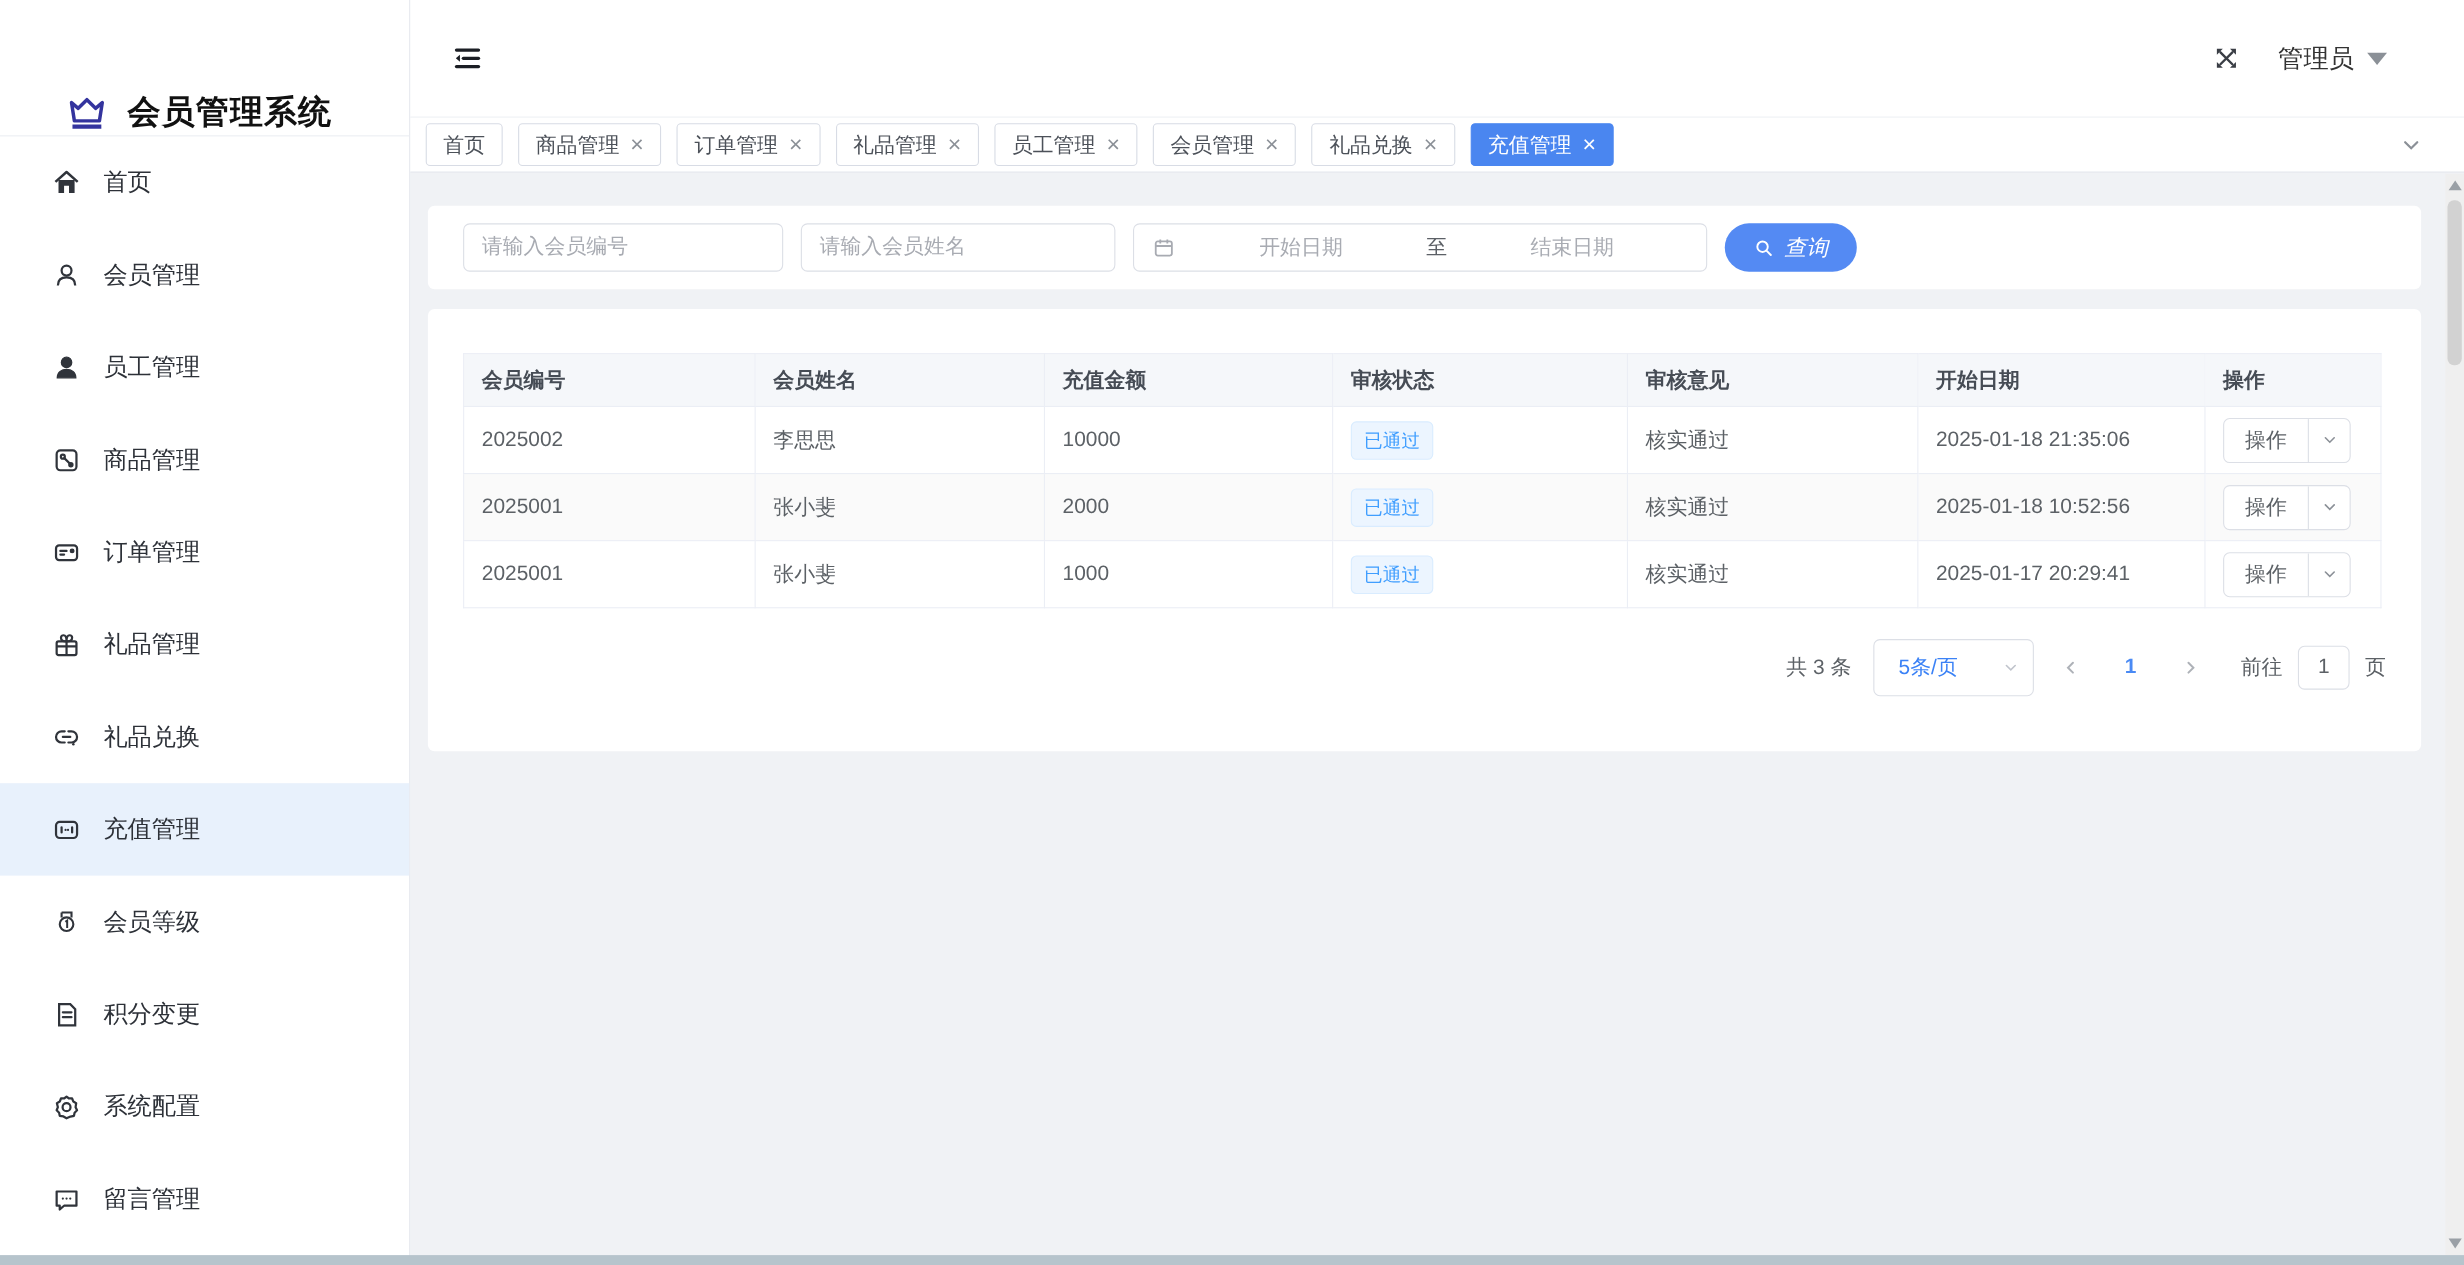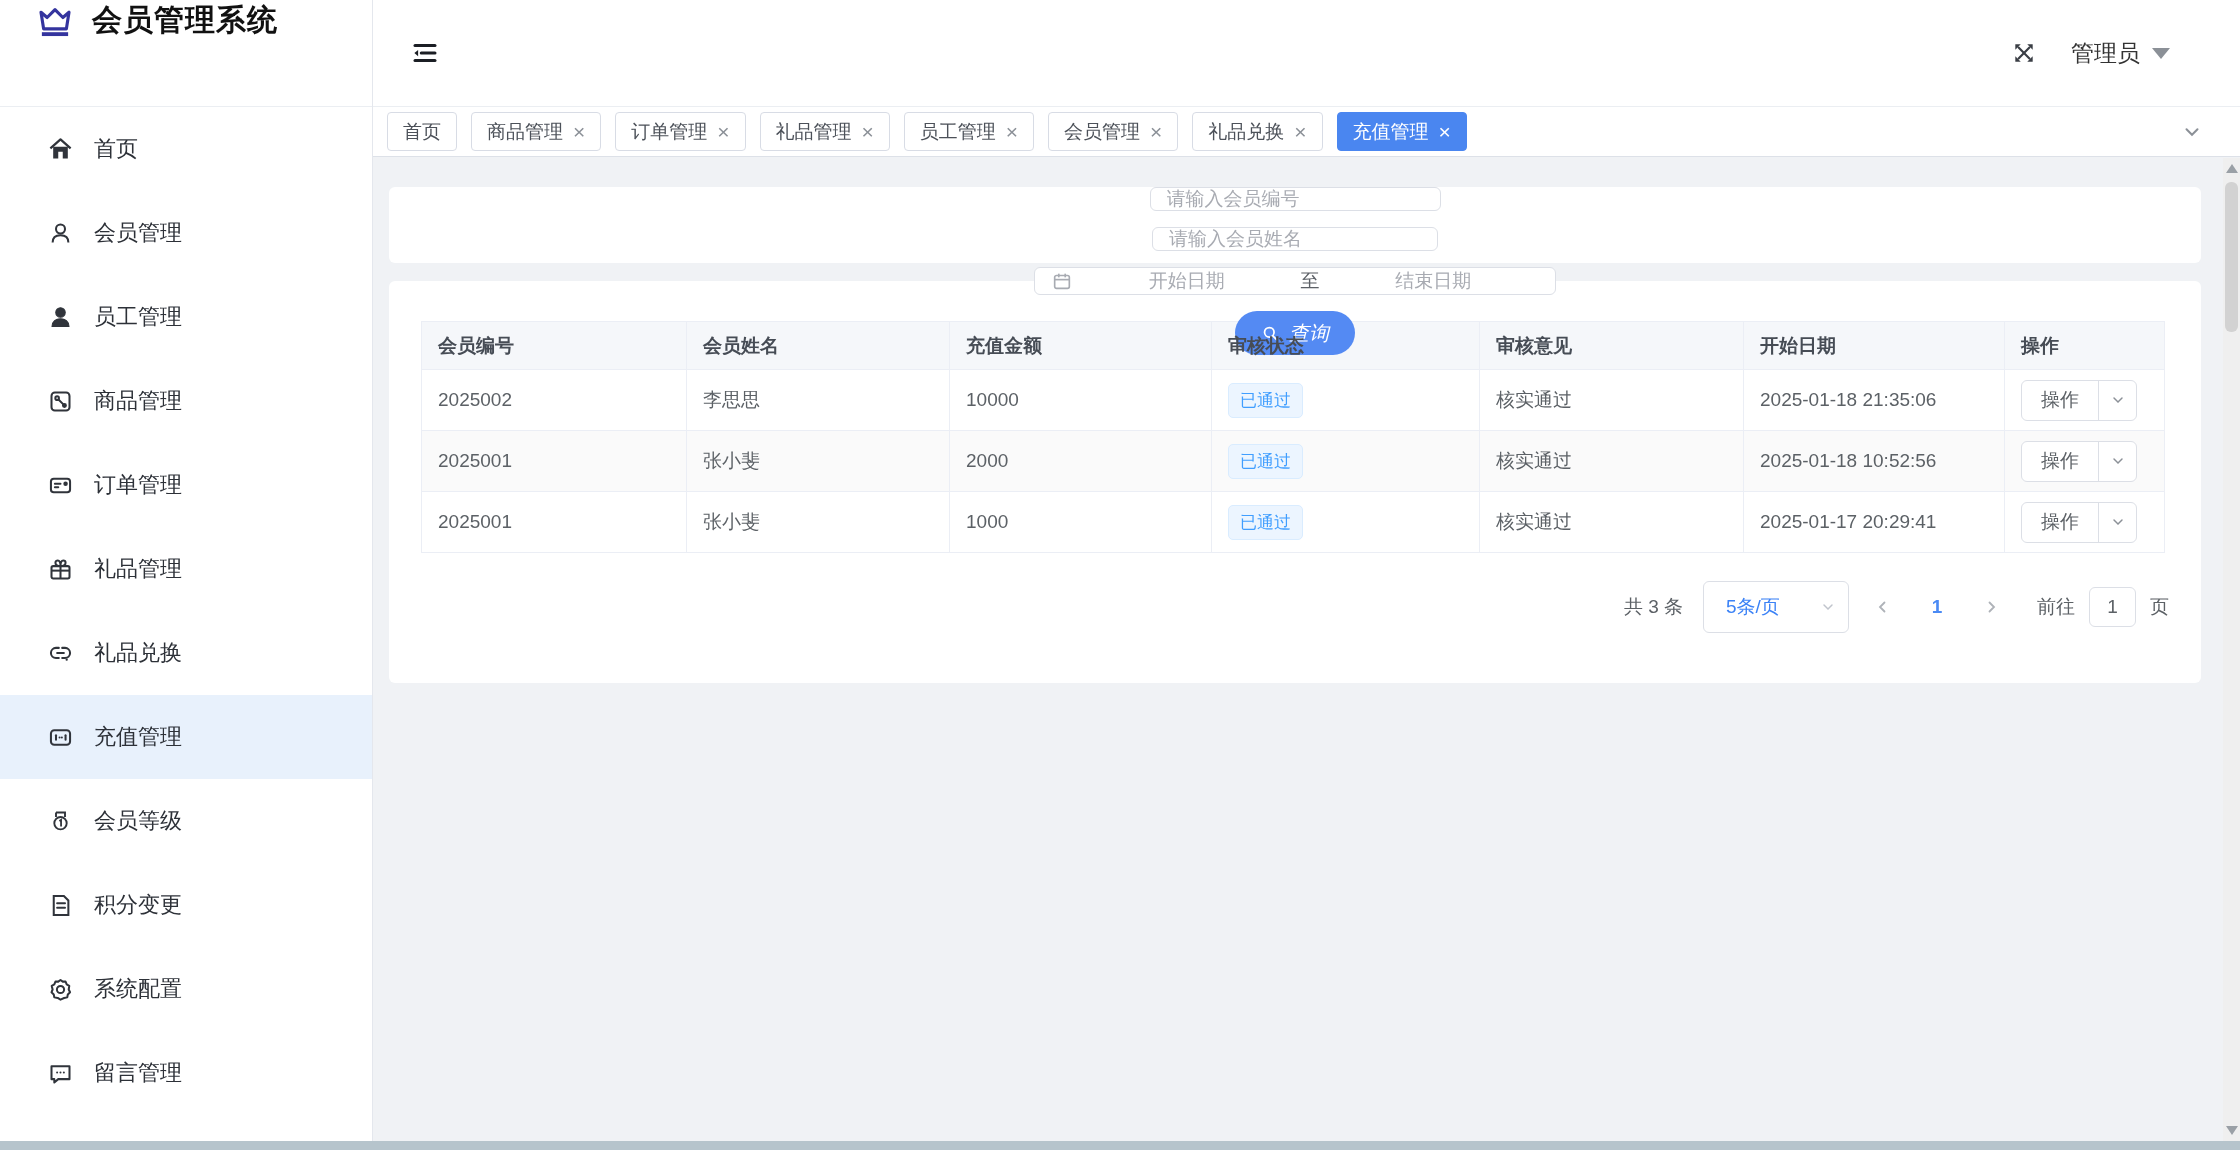--- a/index.html
+++ b/index.html
@@ -2,21 +2,21 @@
 <html><head>
 <meta charset="utf-8">
 <style>
   * { margin:0; padding:0; box-sizing:border-box; }
   html,body { width:2240px; height:1150px; overflow:hidden;
     font-family:"Liberation Sans","DejaVu Sans",sans-serif; background:#f0f2f5; }
   .app { display:flex; width:2240px; height:1150px; position:relative; }
 
   
   .sidebar { width:373px; min-width:373px; background:#ffffff; border-right:1px solid #e4e7ed; height:100%; }
-  .logo { height:107px; display:flex; align-items:flex-start; padding-left:34px; border-bottom:1px solid #ebeef2; gap:16px; }
+  .logo { height:124px; display:flex; align-items:flex-end; padding-left:58px; border-bottom:1px solid #ebeef2; gap:16px; }
   .logo svg { width:42px; height:42px; }
   .logo-title { font-size:30px; font-weight:bold; color:#111; letter-spacing:1px; }
   .menu-item { height:84px; display:flex; align-items:center; padding-left:47px; gap:20px; cursor:pointer; color:#2d3138; }
   .menu-item.active { background:#e8f1fc; }
   .menu-item .mi { width:27px; height:27px; display:flex; align-items:center; justify-content:center; }
   .menu-item .mi svg { width:27px; height:27px; stroke:#30343b; }
   .menu-item span.lbl { font-size:22px; }
 
   
   .main { flex:1; display:flex; flex-direction:column; min-width:0; }
@@ -32,21 +32,21 @@
   .tabbar { height:50px; background:#fff; border-bottom:1px solid #dde1e8; display:flex; align-items:center; padding-left:14px; gap:14px; }
   .tag { height:39px; display:inline-flex; align-items:center; padding:0 15px; border:1px solid #d8dce5; border-radius:4px; background:#fff; font-size:19px; color:#4c5159; cursor:pointer; gap:10px; }
   .tag .close { font-size:21px; line-height:1; color:#8b9097; }
   .tag.active { background:#4a86f0; border-color:#4a86f0; color:#fff; }
   .tag.active .close { color:#fff; }
   .tab-overflow { margin-left:auto; margin-right:26px; width:44px; height:44px; display:flex; align-items:center; justify-content:center; cursor:pointer; }
 
   
   .content { flex:1; background:#f0f2f5; padding:30px 39px 0 16px; overflow:hidden; }
   .card { background:#fff; border-radius:6px; }
-  .search-card { height:76px; display:flex; align-items:center; padding:0 32px; gap:16px; margin-bottom:18px;flex-direction:column; }
+  .search-card { height:76px; display:flex; align-items:center; padding:0 32px; gap:16px; margin-bottom:18px; }
   .inp { height:44px; border:1px solid #dcdfe6; border-radius:6px; background:#fff; display:flex; align-items:center; padding:0 16px; }
   .inp input { border:none; outline:none; width:100%; font-size:19px; color:#333; font-family:inherit; background:transparent; }
   .inp input::placeholder { color:#a8abb2; }
   .w1 { width:291px; } .w2 { width:286px; }
   .select-box { width:288px; justify-content:space-between; cursor:pointer; }
   .ph { font-size:19px; color:#a8abb2; }
   .chev { width:18px; height:18px; }
   .date-box { width:522px; padding:0 16px; gap:8px; cursor:text; }
   .date-box .cal { width:22px; height:22px; flex:none; }
   .date-box .dph { flex:1; text-align:center; font-size:19px; color:#a8abb2; }

